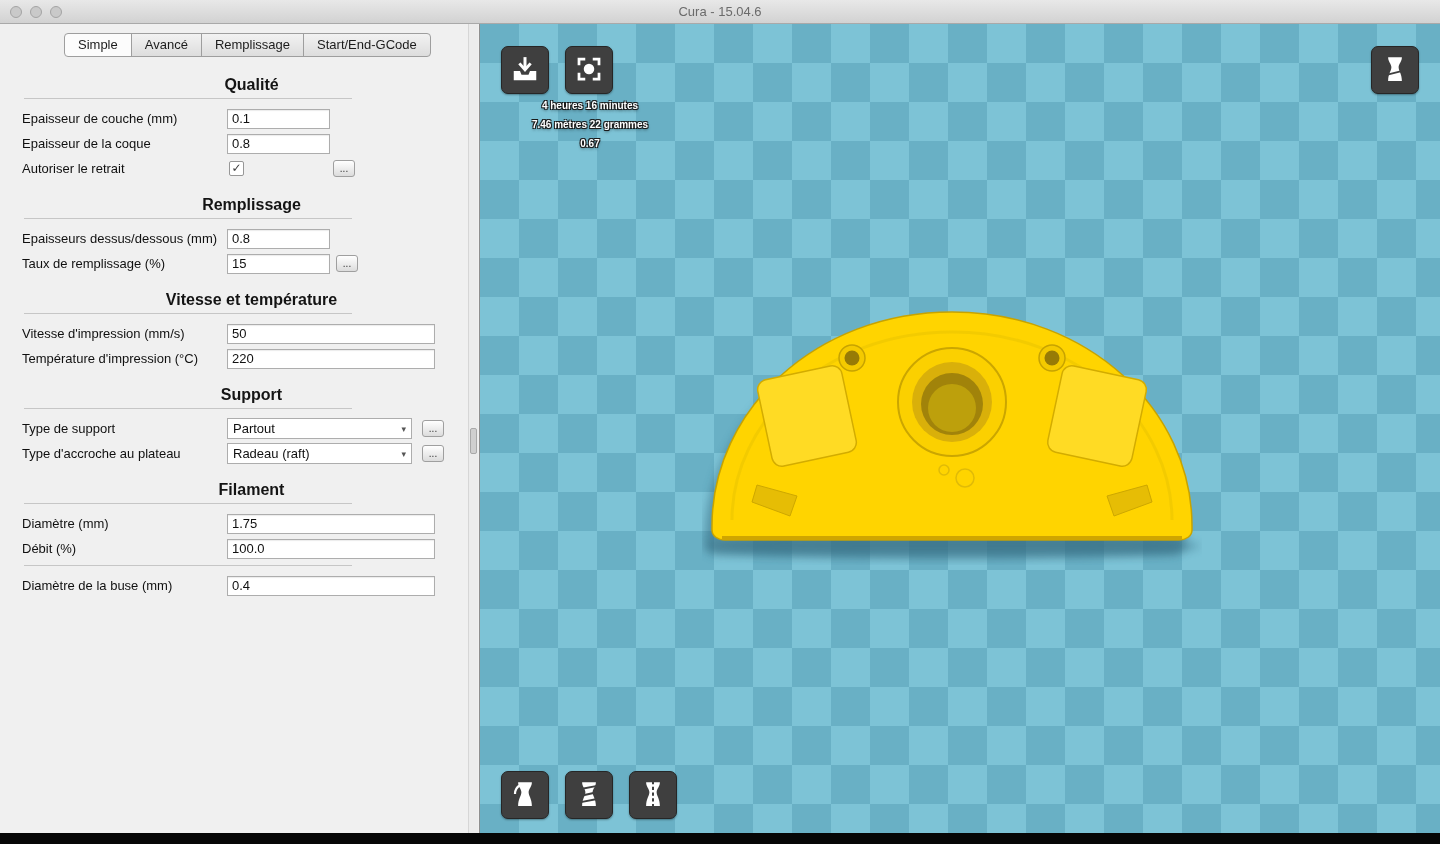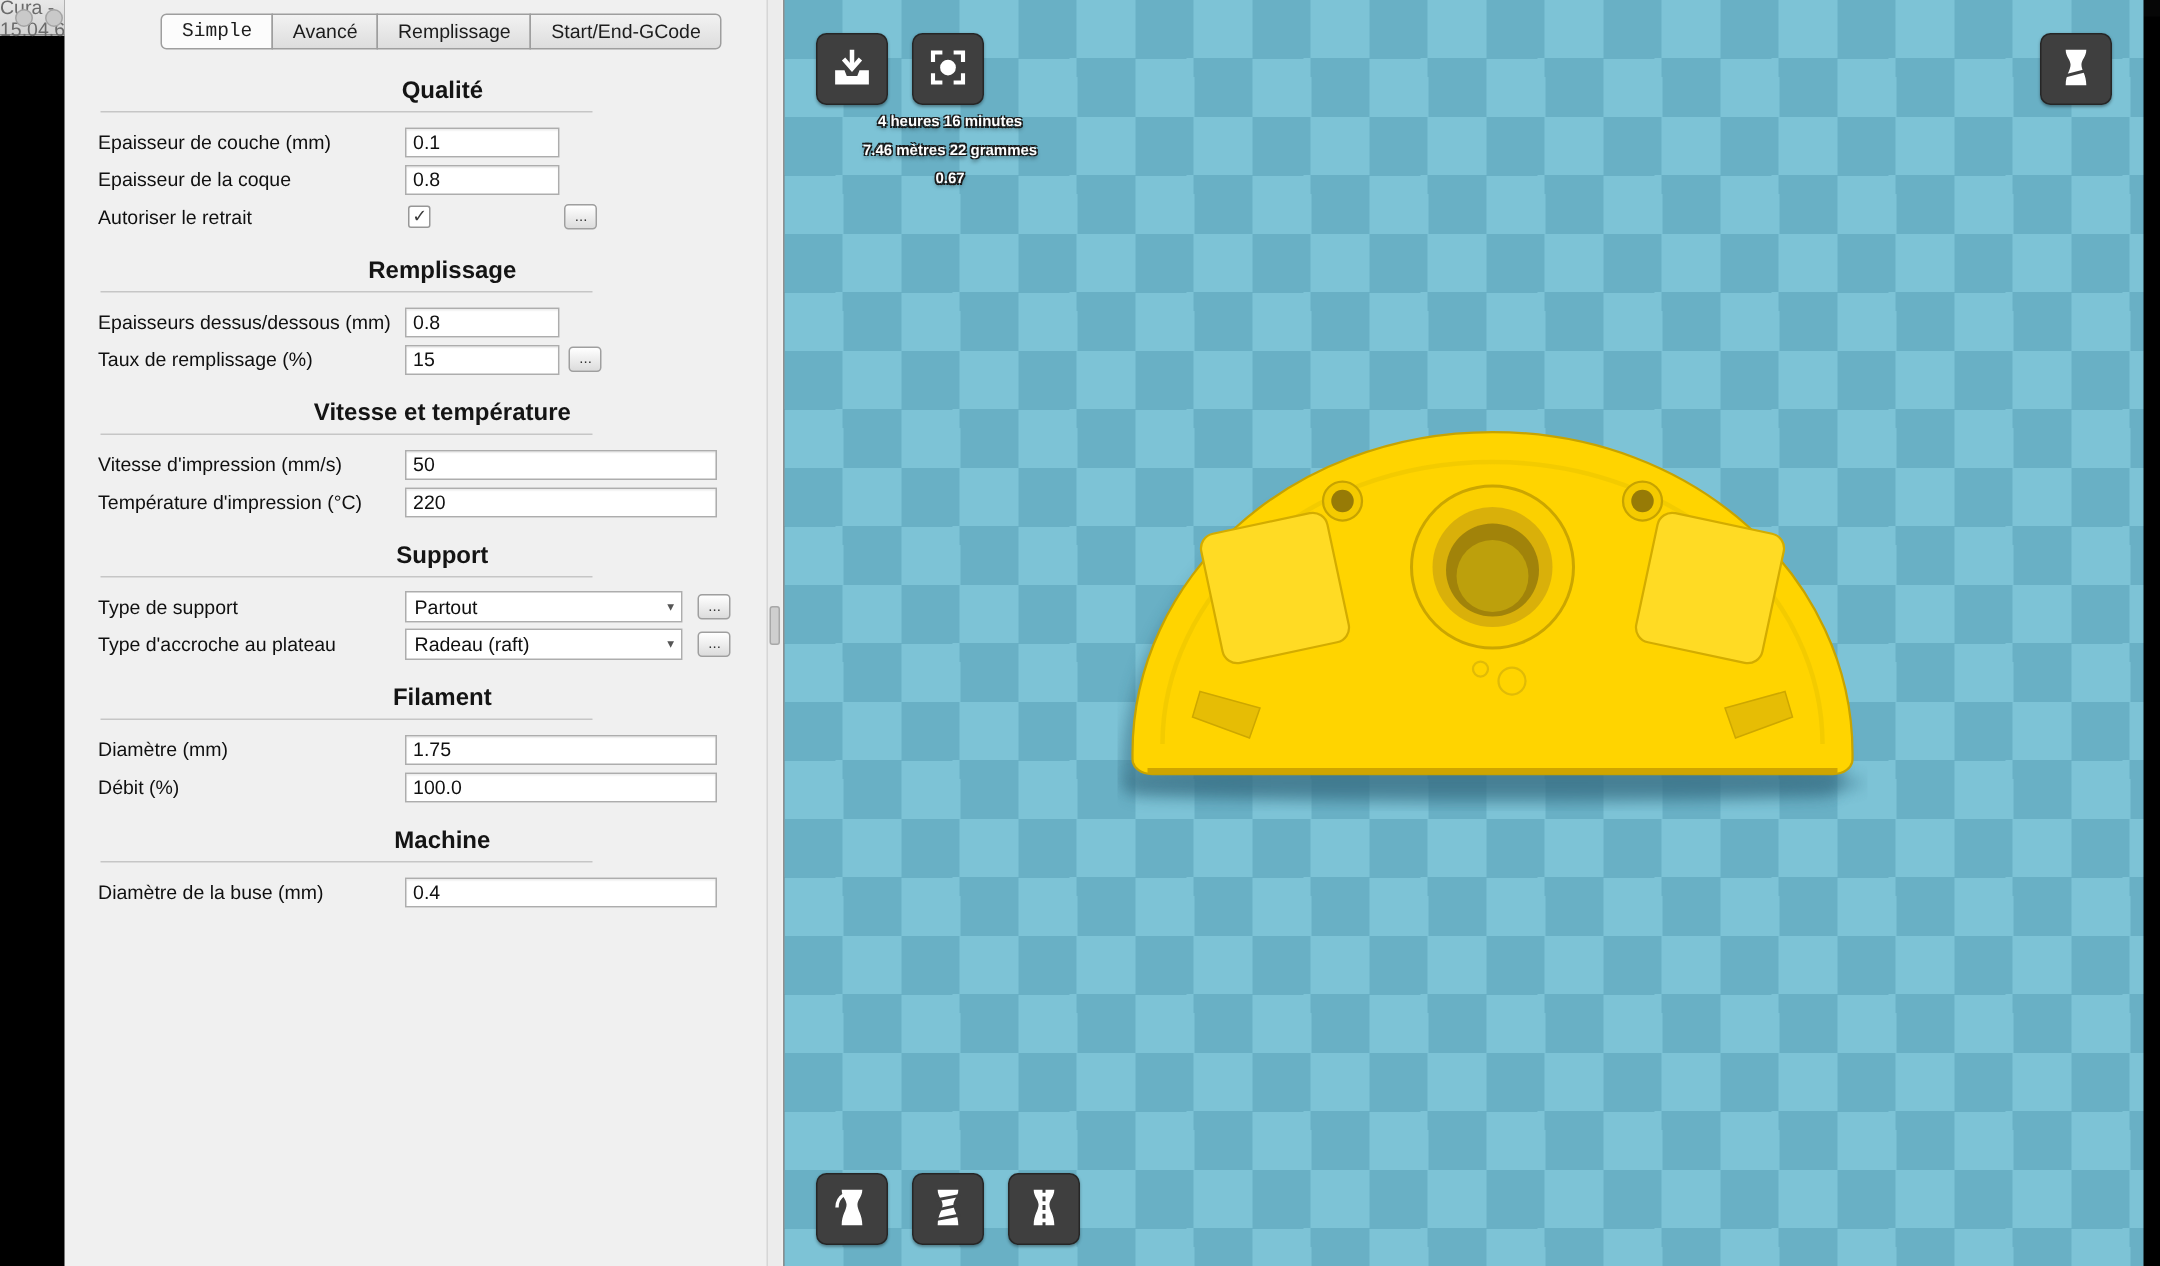--- a/index.html
+++ b/index.html
@@ -2,21 +2,21 @@
 <html style="--checker-light: #7dc3d6; --checker-dark: #69b0c5; --model-yellow: #ffd400;"><head>
 <meta charset="utf-8">
 <style>
   * { box-sizing: border-box; }
   html,body { margin:0; padding:0; }
   body {
     width:1440px; height:844px; overflow:hidden;
     font-family:"Liberation Sans","DejaVu Sans",sans-serif;
     background:#000;
   }
-  .window { width:1440px; height:844px; display:flex; }
+  .window { width:1440px; height:844px; display:flex; flex-direction:column; }
 
   
   .titlebar {
     height:24px; flex:0 0 24px; position:relative;
     background:linear-gradient(#e8e8e8,#d2d2d2);
     border-bottom:1px solid #a9a9a9;
     display:flex; align-items:center; justify-content:center;
   }
   .lights { position:absolute; left:10px; top:0; height:100%; display:flex; align-items:center; gap:8px; }
   .light { width:12px; height:12px; border-radius:50%; background:#c9c9c9; border:1px solid #a4a4a4; }
@@ -41,21 +41,21 @@
   }
   .tabs { display:flex; padding:9px 0 4px 64px; }
   .tab {
     font-size:13px; color:#1c1c1c; padding:3px 13px 4px;
     border:1px solid #9e9e9e; margin-right:-1px;
     background:linear-gradient(#f2f2f2,#dddddd);
     white-space:nowrap; cursor:default;
   }
   .tab:first-child { border-radius:4px 0 0 4px; }
   .tab:last-child { border-radius:0 4px 4px 0; }
-  .tab.active { background:#fcfcfc;font-family:Liberation Mono, monospace; }
+  .tab.active { background:#fcfcfc; }
 
   .section-title { font-weight:bold; font-size:16px; color:#141414; margin:15px 0 0 24px;text-align:center; }
   .rule { border:0; border-top:1px solid #c6c6c6; margin:4px 0 7px 24px; width:328px; }
 
   .row { display:flex; align-items:center; height:25px; padding-left:22px; font-size:13px; color:#101010; }
   .row .label { width:205px; flex:0 0 205px; }
   .input {
     height:20px; border:1px solid #adadad; background:#fff;
     font-size:13px; padding:0 4px; font-family:inherit; color:#101010;
     box-shadow:inset 0 1px 1px rgba(0,0,0,0.08);
@@ -185,21 +185,20 @@
           <div class="section-title">Filament</div>
           <hr class="rule">
           <div class="row">
             <span class="label">Diamètre (mm)</span>
             <input class="input wide" value="1.75" style="">
           </div>
           <div class="row">
             <span class="label">Débit (%)</span>
             <input class="input wide" value="100.0" style="">
           </div>
-          <div class="section-title">Machine</div>
           <hr class="rule">
           <div class="row">
             <span class="label">Diamètre de la buse (mm)</span>
             <input class="input wide" value="0.4" style="">
           </div>
         </div>
       <div class="scroll-strip"></div>
       <div class="splitter-grip"></div>
     </div>
 

